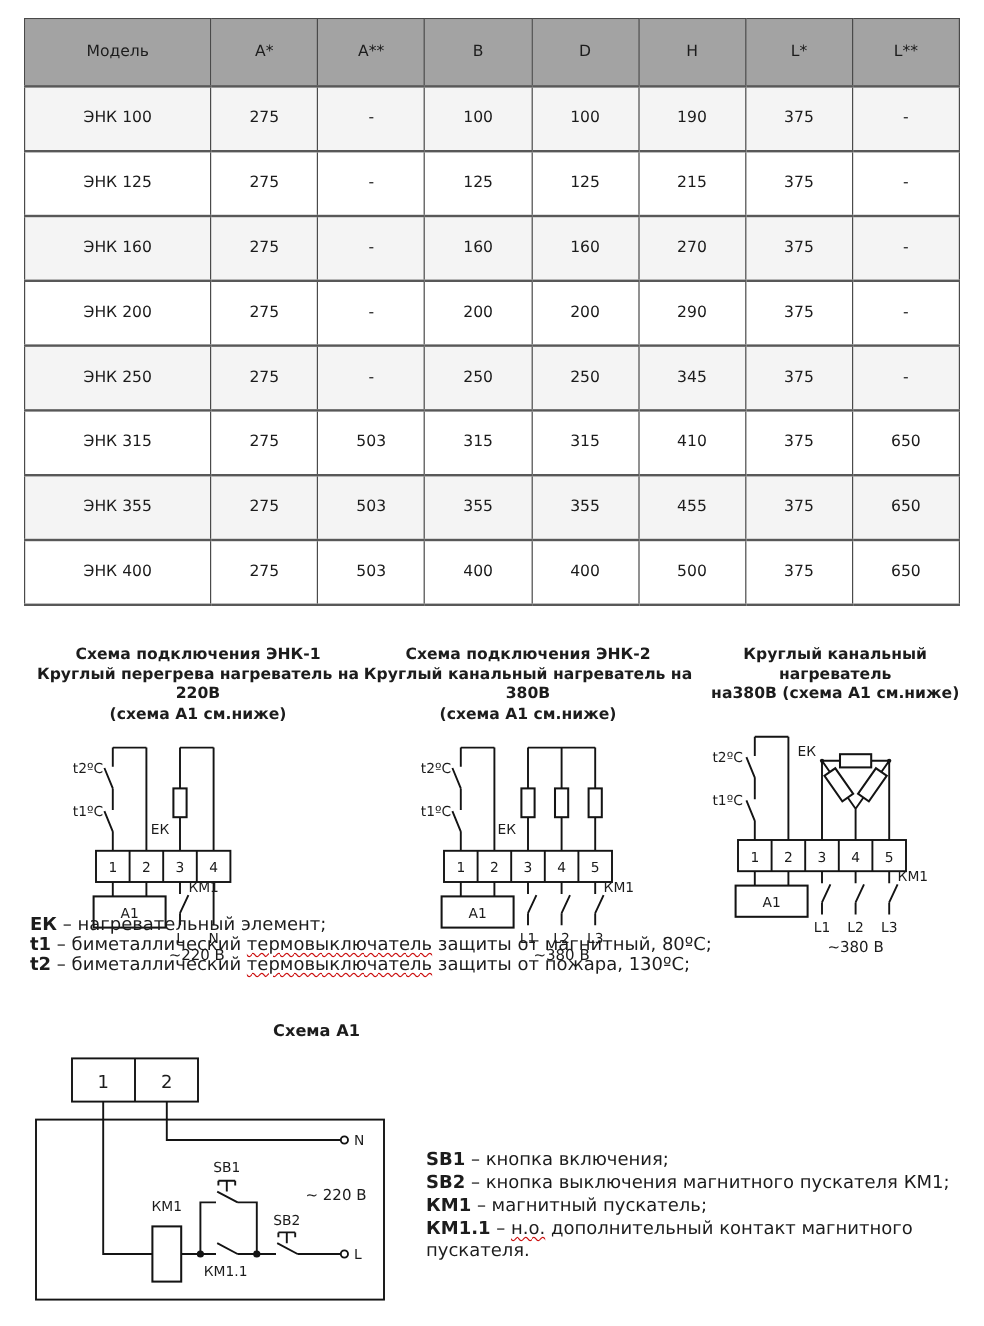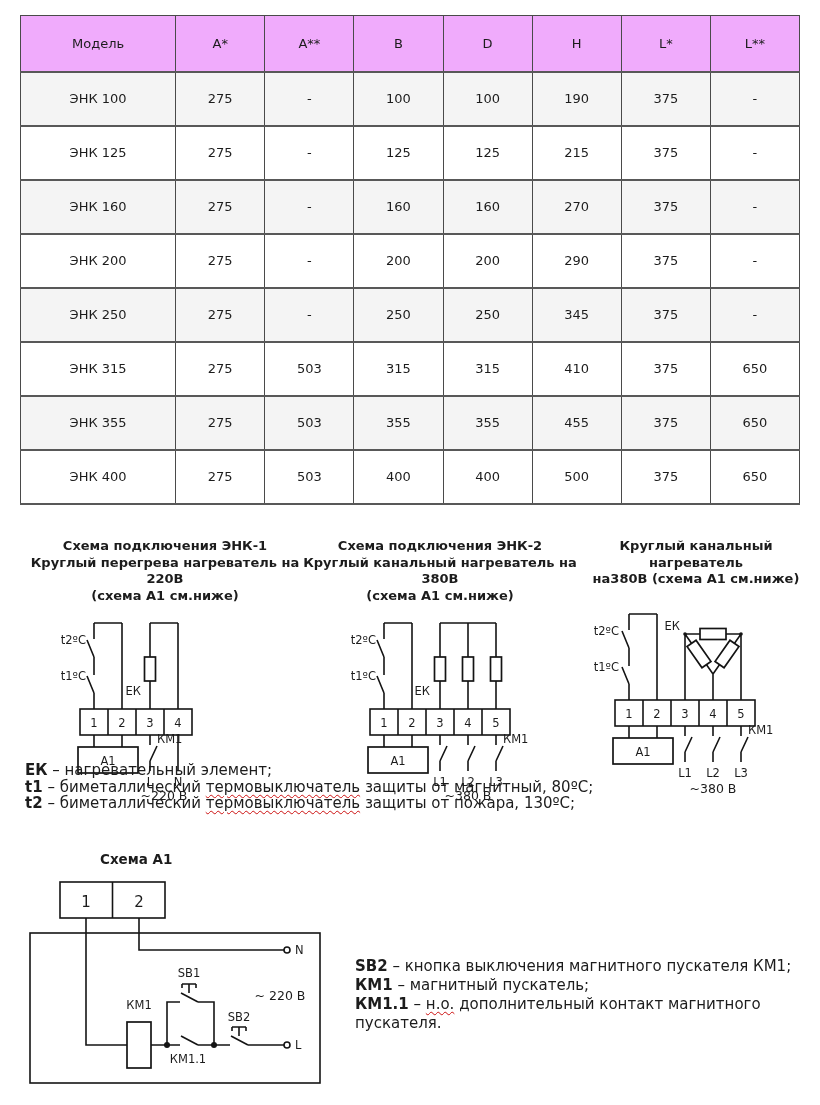--- a/index.html
+++ b/index.html
@@ -5,21 +5,21 @@
   * { margin:0; padding:0; box-sizing:border-box; }
   body { background:#fff; font-family:"DejaVu Sans","Liberation Sans",sans-serif; color:#1c1c1c; }
   .page { position:relative; width:820px; height:1105px; background:#fff; overflow:hidden; }
 
   
   table.spec { position:absolute; left:20px; top:15px; width:780px; border-collapse:collapse;
                table-layout:fixed; font-size:13px; }
   table.spec th, table.spec td {
       border:1px solid #4a4a4a; border-bottom:2px solid #585858;
       text-align:center; vertical-align:middle; height:54px; font-weight:normal; }
-  table.spec thead th { height:56px; background:#f0abfc; }
+  table.spec thead th { height:56px; background:#a3a3a3; }
   table.spec tbody tr:nth-child(odd) td { background:#f4f4f4; }
   table.spec col.c-model { width:155px; }
   table.spec col.c-num { width:89px; }
 
   
   .schem { position:absolute; }
   .schem-title { font-size:13px; font-weight:bold; text-align:center; line-height:1.28; }
   svg { display:block; }
   svg text { font-family:"DejaVu Sans","Liberation Sans",sans-serif; font-size:11.5px; fill:#1c1c1c; }
   svg text.big { font-size:15px; }
@@ -29,21 +29,21 @@
   .dot  { fill:#141414; stroke:none; }
   .term { stroke:#141414; stroke-width:1.6; fill:#fff; }
 
   
   .legend { position:absolute; font-size:15px; line-height:16.5px; }
   .legend2 { line-height:19px; }
   .lg-line b { font-weight:bold; }
   .wavy { text-decoration:underline; text-decoration-style:wavy; text-decoration-color:#cc1111;
           text-decoration-thickness:1px; text-underline-offset:2px; }
 
-  .a1-title { position:absolute; left:100px; top:851px; width:200px; text-align:left;
+  .a1-title { position:absolute; left:100px; top:851px; width:200px; text-align:right;
               font-size:13.5px; font-weight:bold; }
 </style>
 </head>
 <body>
 
 <div class="page">
 
   <table class="spec">
     <colgroup>
       <col class="c-model">
@@ -335,20 +335,24 @@
     <text x="161" y="99" text-anchor="middle">SB1</text>
     <text x="211" y="143" text-anchor="middle">SB2</text>
     <text x="160" y="185" text-anchor="middle">КМ1.1</text>
     <text x="252" y="122" text-anchor="middle" class="volt">~ 220 В</text>
     <text x="267" y="76" text-anchor="start">N</text>
     <text x="267" y="171" text-anchor="start">L</text>
   </svg>
 
   <div class="legend legend2" style="left:355px; top:957px;">
     <div class="lg-line">
+      <b>SB1</b>
+      <span>– кнопка включения;</span><span class="wavy"></span><span></span>
+    </div>
+    <div class="lg-line">
       <b>SB2</b>
       <span>– кнопка выключения магнитного пускателя КМ1;</span><span class="wavy"></span><span></span>
     </div>
     <div class="lg-line">
       <b>КМ1</b>
       <span>– магнитный пускатель;</span><span class="wavy"></span><span></span>
     </div>
     <div class="lg-line">
       <b>КМ1.1</b>
       <span>– </span><span class="wavy">н.о.</span><span> дополнительный контакт магнитного пускателя.</span>

